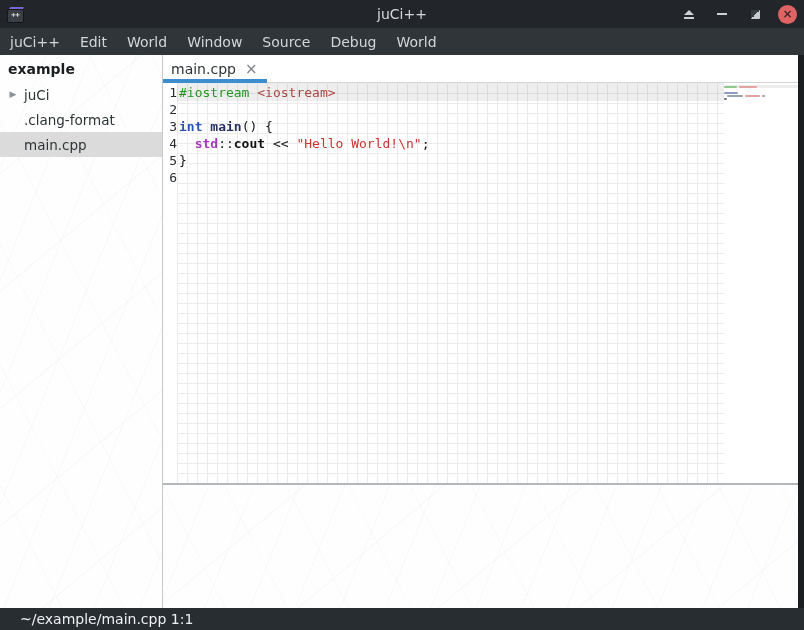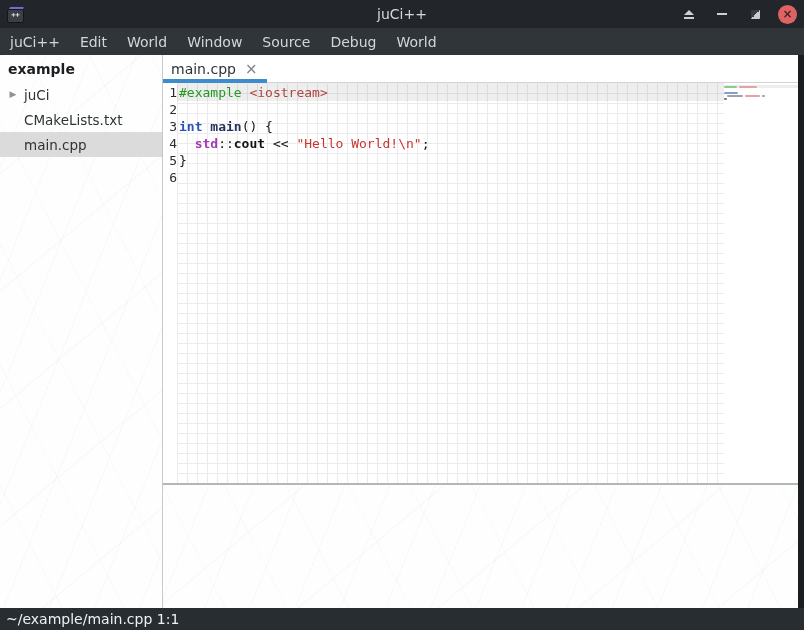--- a/index.html
+++ b/index.html
@@ -123,21 +123,21 @@
 
   .h-divider{flex:0 0 2px;background:#b3b7b9;}
   .terminal{flex:1 1 auto;min-height:0;cursor:text;}
 
   
   .scroll-strip{width:6px;flex:0 0 6px;background:#1b1e21;cursor:pointer;}
 
   
   .statusbar{
     height:22px;flex:0 0 22px;background:#282d32;
-    display:flex;align-items:center;padding-left:6px;
+    display:flex;align-items:center;padding-left:20px;
     color:#eef1f3;font-size:14px;
   }
 </style>
 </head>
 <body>
 
 <div class="window">
 
   <div class="titlebar">
     <div class="app-icon">
@@ -176,21 +176,21 @@
 
     <aside class="sidebar texture">
       <div class="project-header">example</div>
       <div id="tree">
           <div class="tree-row">
             <span class="tree-expander">▶</span>
             <span class="tree-label">juCi</span>
           </div>
           <div class="tree-row">
             <span class="tree-expander"></span>
-            <span class="tree-label">CMakeLists.txt</span>
+            <span class="tree-label">.clang-format</span>
           </div>
           <div class="tree-row selected">
             <span class="tree-expander"></span>
             <span class="tree-label">main.cpp</span>
           </div>
         </div>
     </aside>
 
     <div class="main">
 
@@ -204,21 +204,21 @@
       <div class="editor">
         <div class="gutter" id="gutter">
             <div style="height: 17px;">1</div>
             <div style="height: 17px;">2</div>
             <div style="height: 17px;">3</div>
             <div style="height: 17px;">4</div>
             <div style="height: 17px;">5</div>
             <div style="height: 17px;">6</div>
           </div>
         <div class="codecol" id="codecol">
-            <div class="code-line current"><span style="color: rgb(34, 154, 33);">#example</span><span style="color: rgb(16, 18, 20);"> </span><span style="color: rgb(171, 70, 66); text-align: center;">&lt;iostream&gt;</span></div>
+            <div class="code-line current"><span style="color: rgb(34, 154, 33);">#iostream</span><span style="color: rgb(16, 18, 20);"> </span><span style="color: rgb(171, 70, 66); text-align: center;">&lt;iostream&gt;</span></div>
             <div class="code-line"></div>
             <div class="code-line"><span class="tok-bold" style="color: rgb(42, 82, 189);">int</span><span style="color: rgb(16, 18, 20);"> </span><span class="tok-bold" style="color: rgb(37, 48, 95);">main</span><span style="color: rgb(16, 18, 20);">() {</span></div>
             <div class="code-line"><span style="color: rgb(16, 18, 20);">  </span><span class="tok-bold" style="color: rgb(162, 59, 179);">std</span><span style="color: rgb(16, 18, 20);">::</span><span class="tok-bold" style="color: rgb(16, 18, 20);">cout</span><span style="color: rgb(16, 18, 20);"> &lt;&lt; </span><span style="color: rgb(204, 51, 51);">"Hello World!\n"</span><span style="color: rgb(16, 18, 20);">;</span></div>
             <div class="code-line"><span style="color: rgb(16, 18, 20);">}</span></div>
             <div class="code-line"></div>
           </div>
         <div class="minimap" id="minimap">
             <div class="mm-row hl">
               <span class="mm-seg" style="width: 13px; background: rgb(140, 201, 140);"></span>
               <span class="mm-seg" style="width: 18px; background: rgb(227, 163, 160);"></span>

